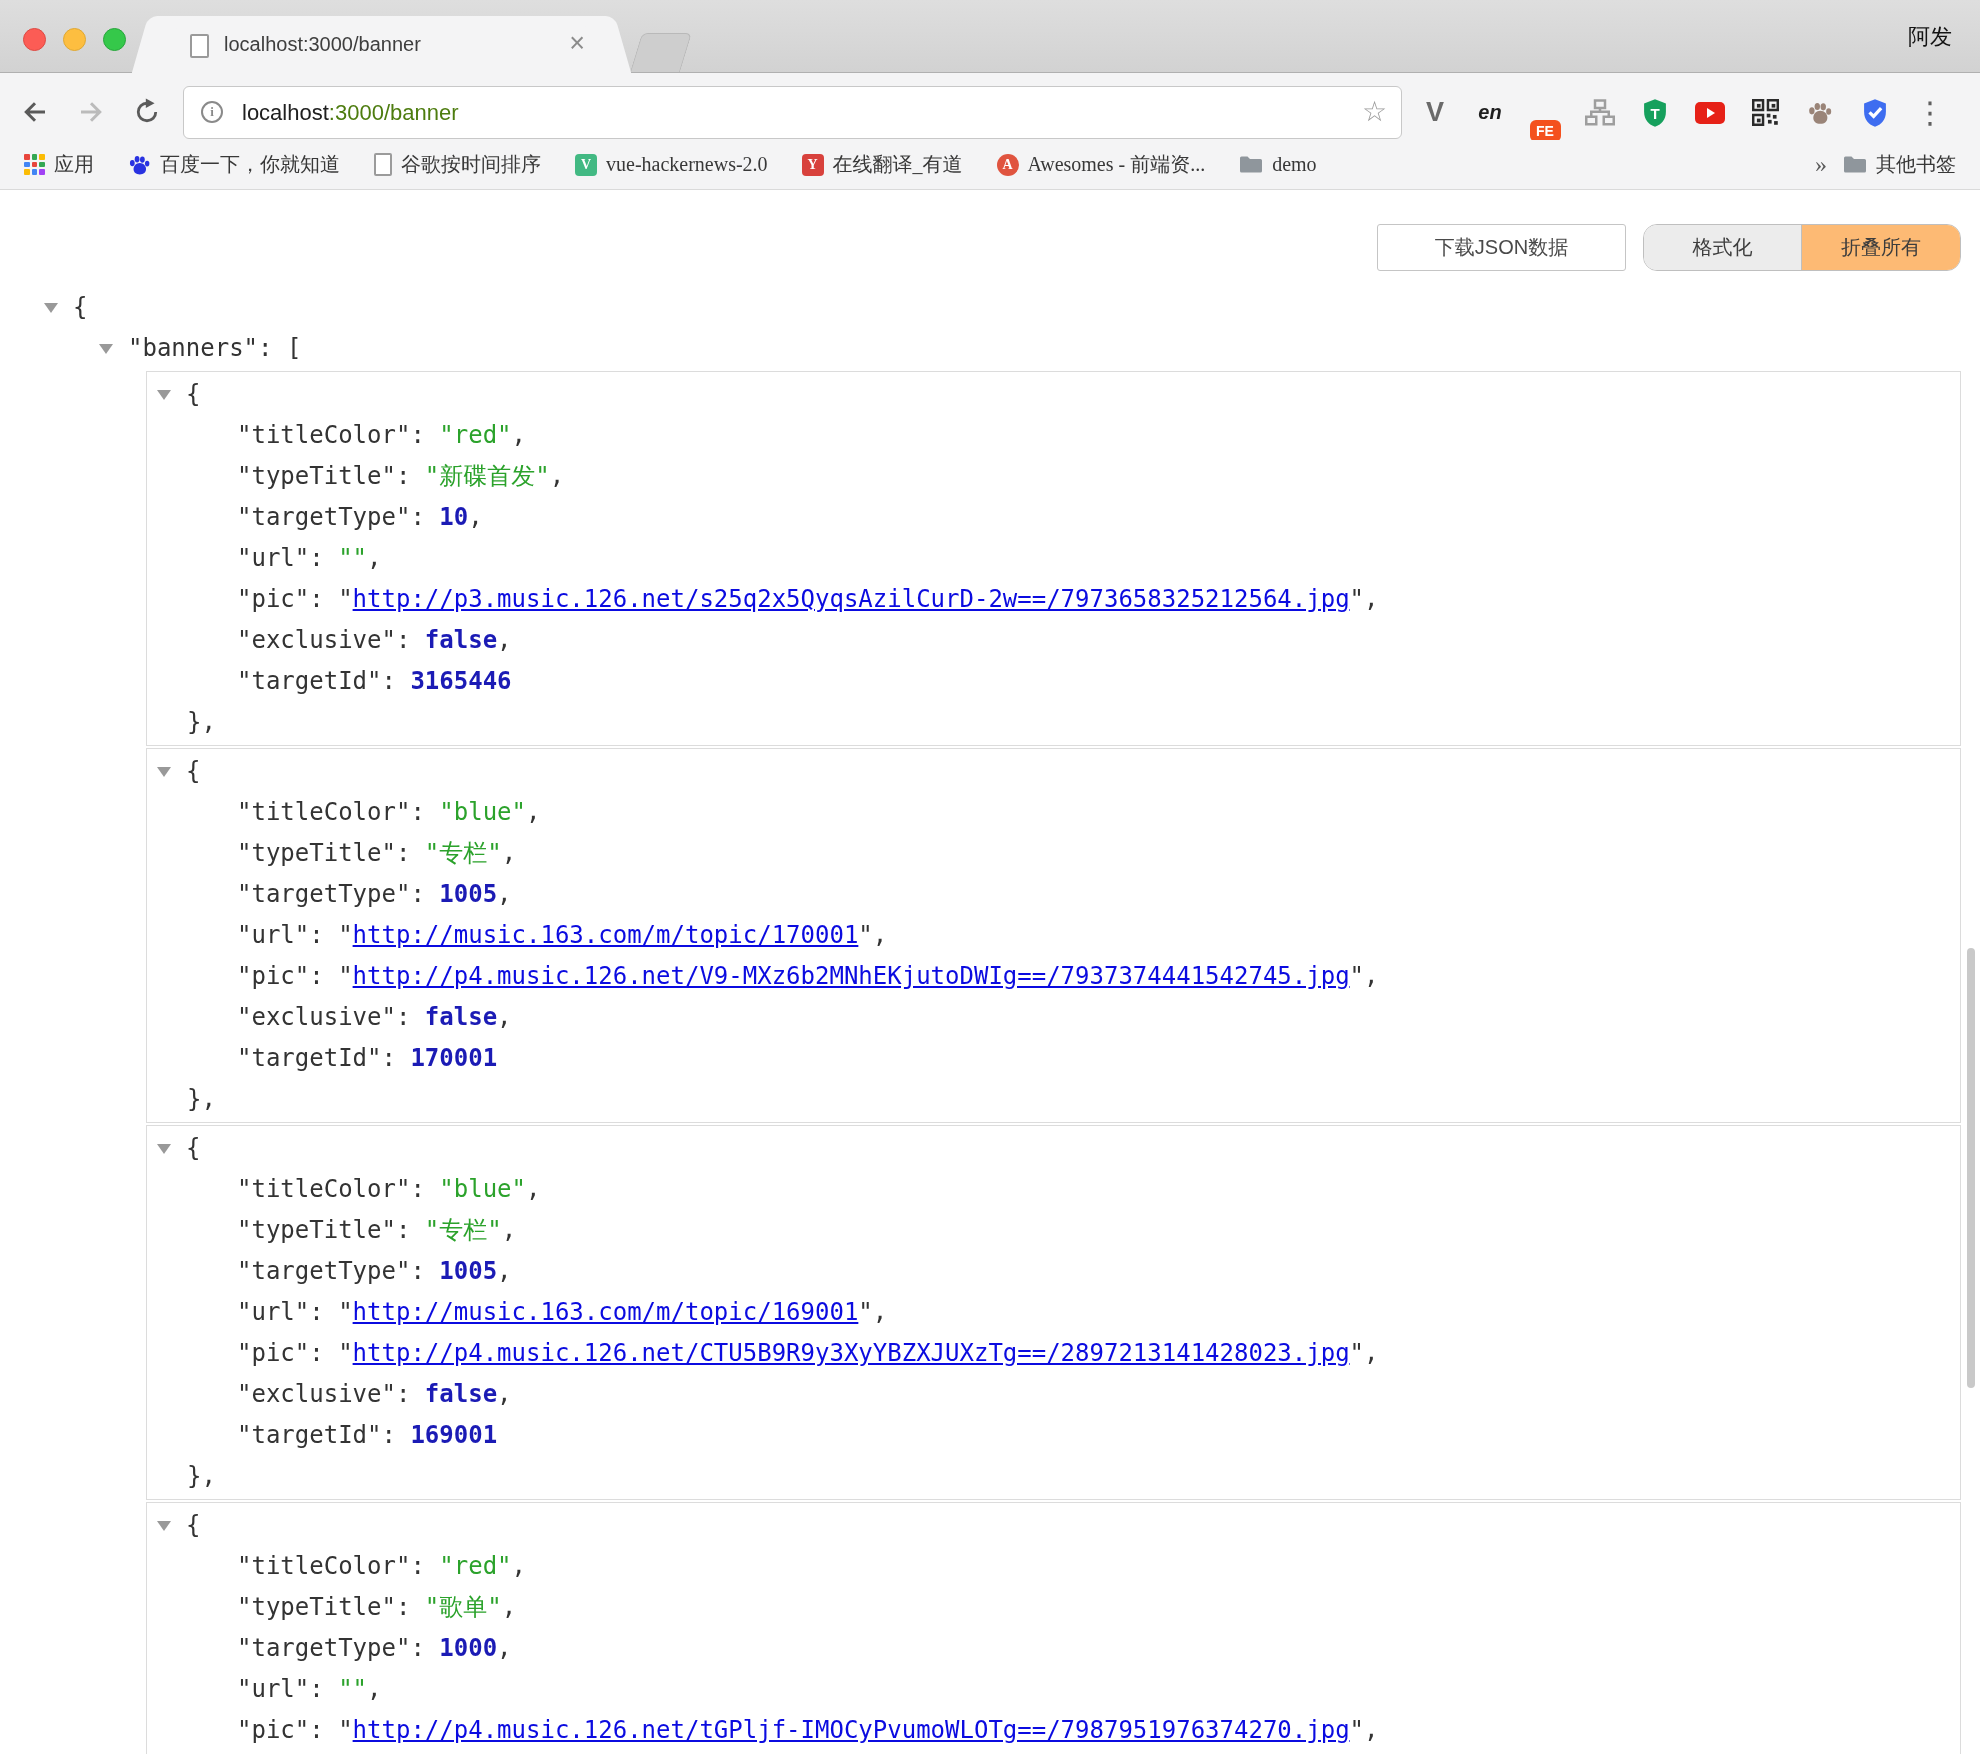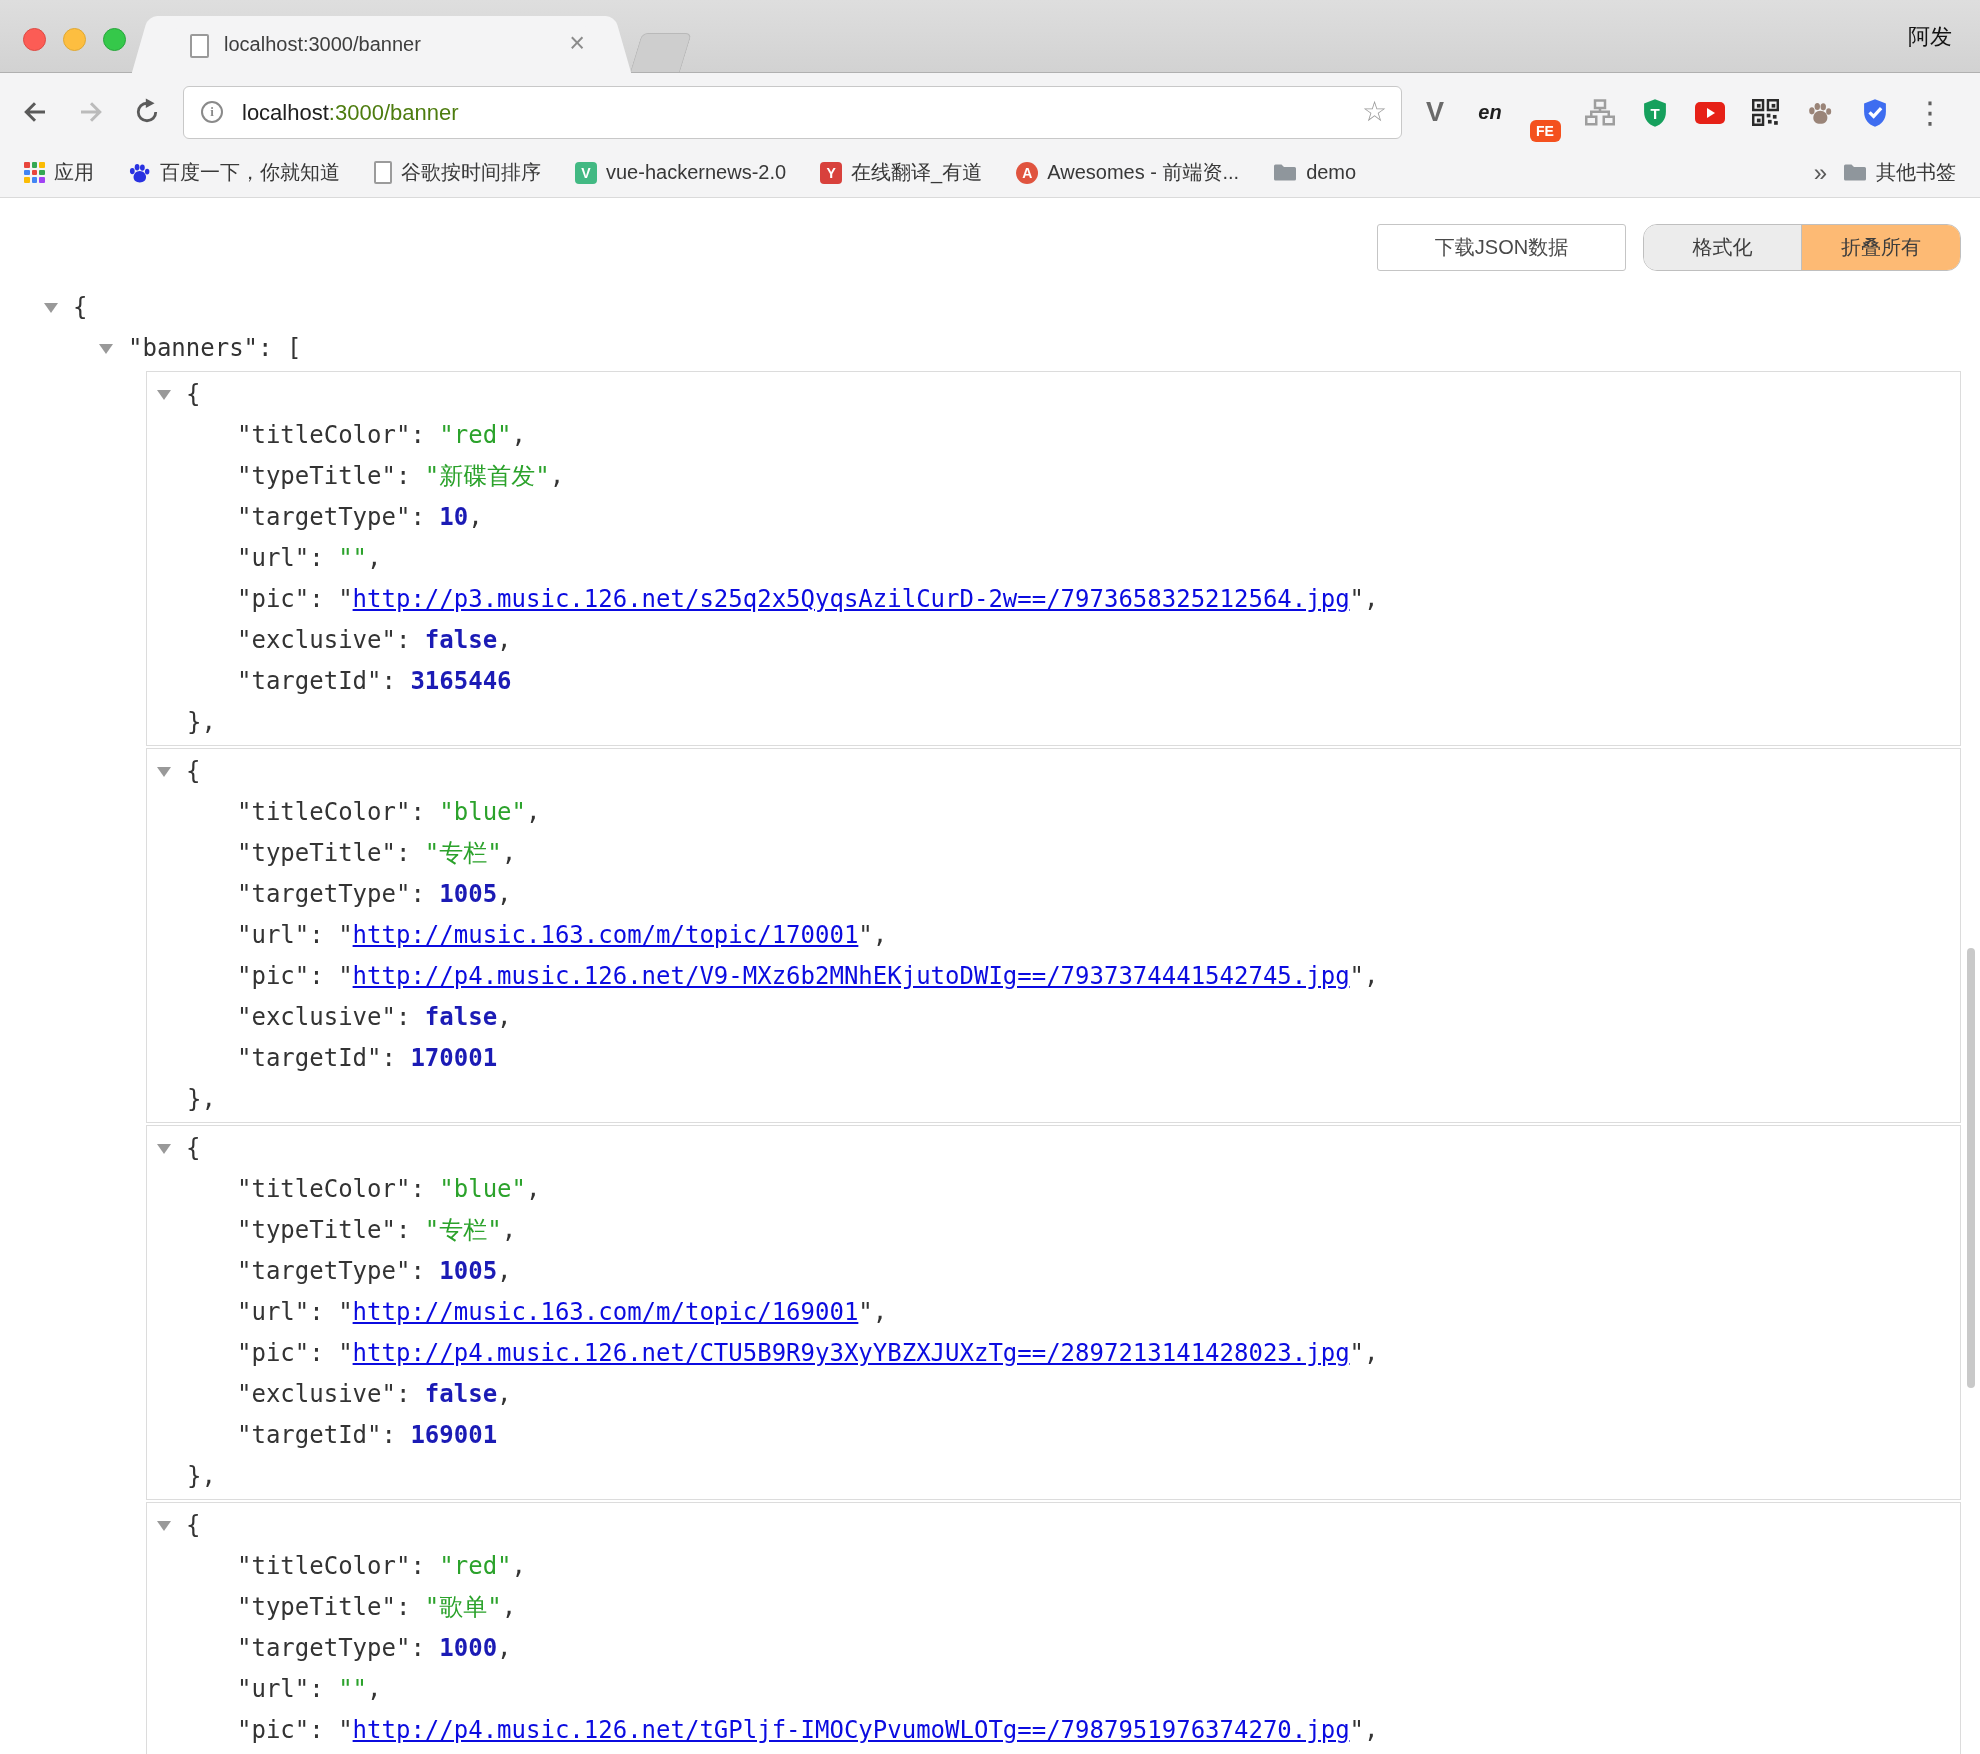--- a/index.html
+++ b/index.html
@@ -42,22 +42,22 @@
   .url-host{color:#202020;margin-top:35px;} .url-path{color:#4d7c0f;}
   .star-ic{position:absolute;right:14px;top:0;height:51px;line-height:49px;font-size:28px;color:#9b9b9b;}
   .ext-bar{position:absolute;left:1414px;top:0;height:79px;display:flex;align-items:center;gap:13px;}
   .ext-slot{width:42px;height:42px;display:flex;align-items:center;justify-content:center;}
   .ext-glyph{font-weight:bold;font-size:27px;}
   .ext-glyph.small{font-size:20px;font-style:italic;}
   .ext-badge{width:31px;height:22px;border-radius:6px;color:#fff;font-size:14px;font-weight:bold;
     display:flex;align-items:center;justify-content:center;margin-top:36px;}
   .menu-ic{font-size:30px;color:#5f5f5f;}
   
-  .bmbar{position:absolute;left:0;top:148px;width:100%;height:50px;background:#f4f4f5;
-    border-bottom:1px solid #dadada;box-sizing:border-box;display:flex;align-items:center;padding:0 24px;}
+  .bmbar{position:absolute;left:0;top:140px;width:100%;height:50px;background:#f4f4f5;
+    border-bottom:1px solid #dadada;box-sizing:border-box;display:flex;align-items:center;padding:0 24px;font-family:Liberation Serif, serif;}
   .bm-left{display:flex;align-items:center;gap:34px;}
   .bm-item{display:flex;align-items:center;gap:9px;font-size:20px;color:#383838;white-space:nowrap;}
   .fav-badge{width:22px;height:22px;border-radius:4px;color:#fff;font-size:14px;font-weight:bold;
     display:flex;align-items:center;justify-content:center;flex:0 0 auto;}
   .fav-badge.round{border-radius:50%;}
   .fav-doc{width:14px;height:19px;border:2px solid #9b9b9b;border-radius:2px;background:#fff;box-sizing:content-box;}
   .apps-grid{width:21px;height:21px;display:grid;grid-template-columns:repeat(3,1fr);gap:2px;}
   .apps-grid i{border-radius:1px;}
   .apps-grid i:nth-child(1){background:#e8453c;} .apps-grid i:nth-child(2){background:#34a853;}
   .apps-grid i:nth-child(3){background:#fbbc05;} .apps-grid i:nth-child(4){background:#4285f4;}

